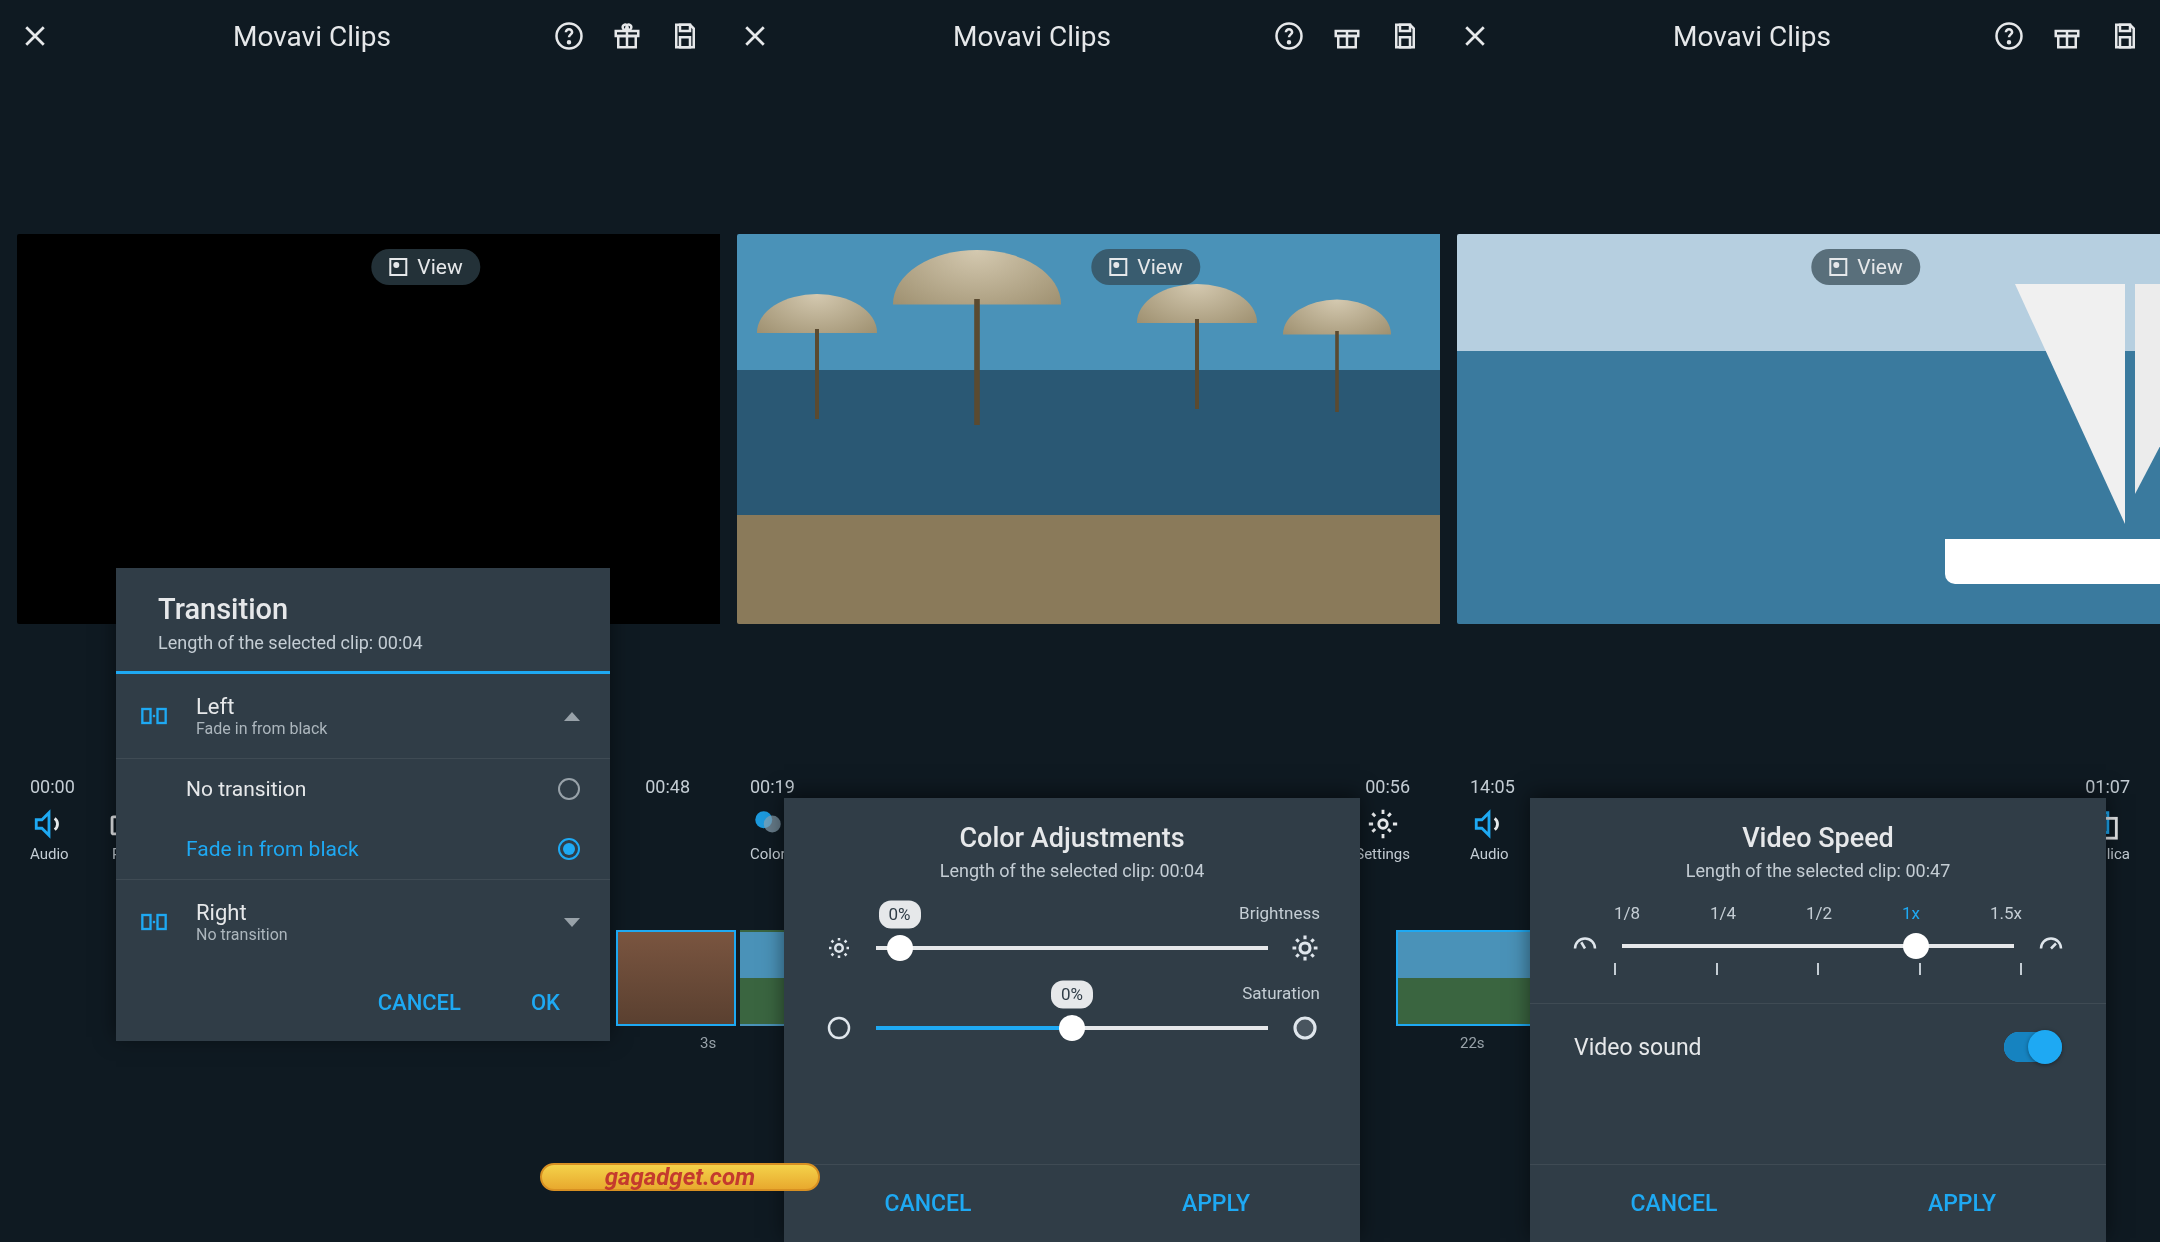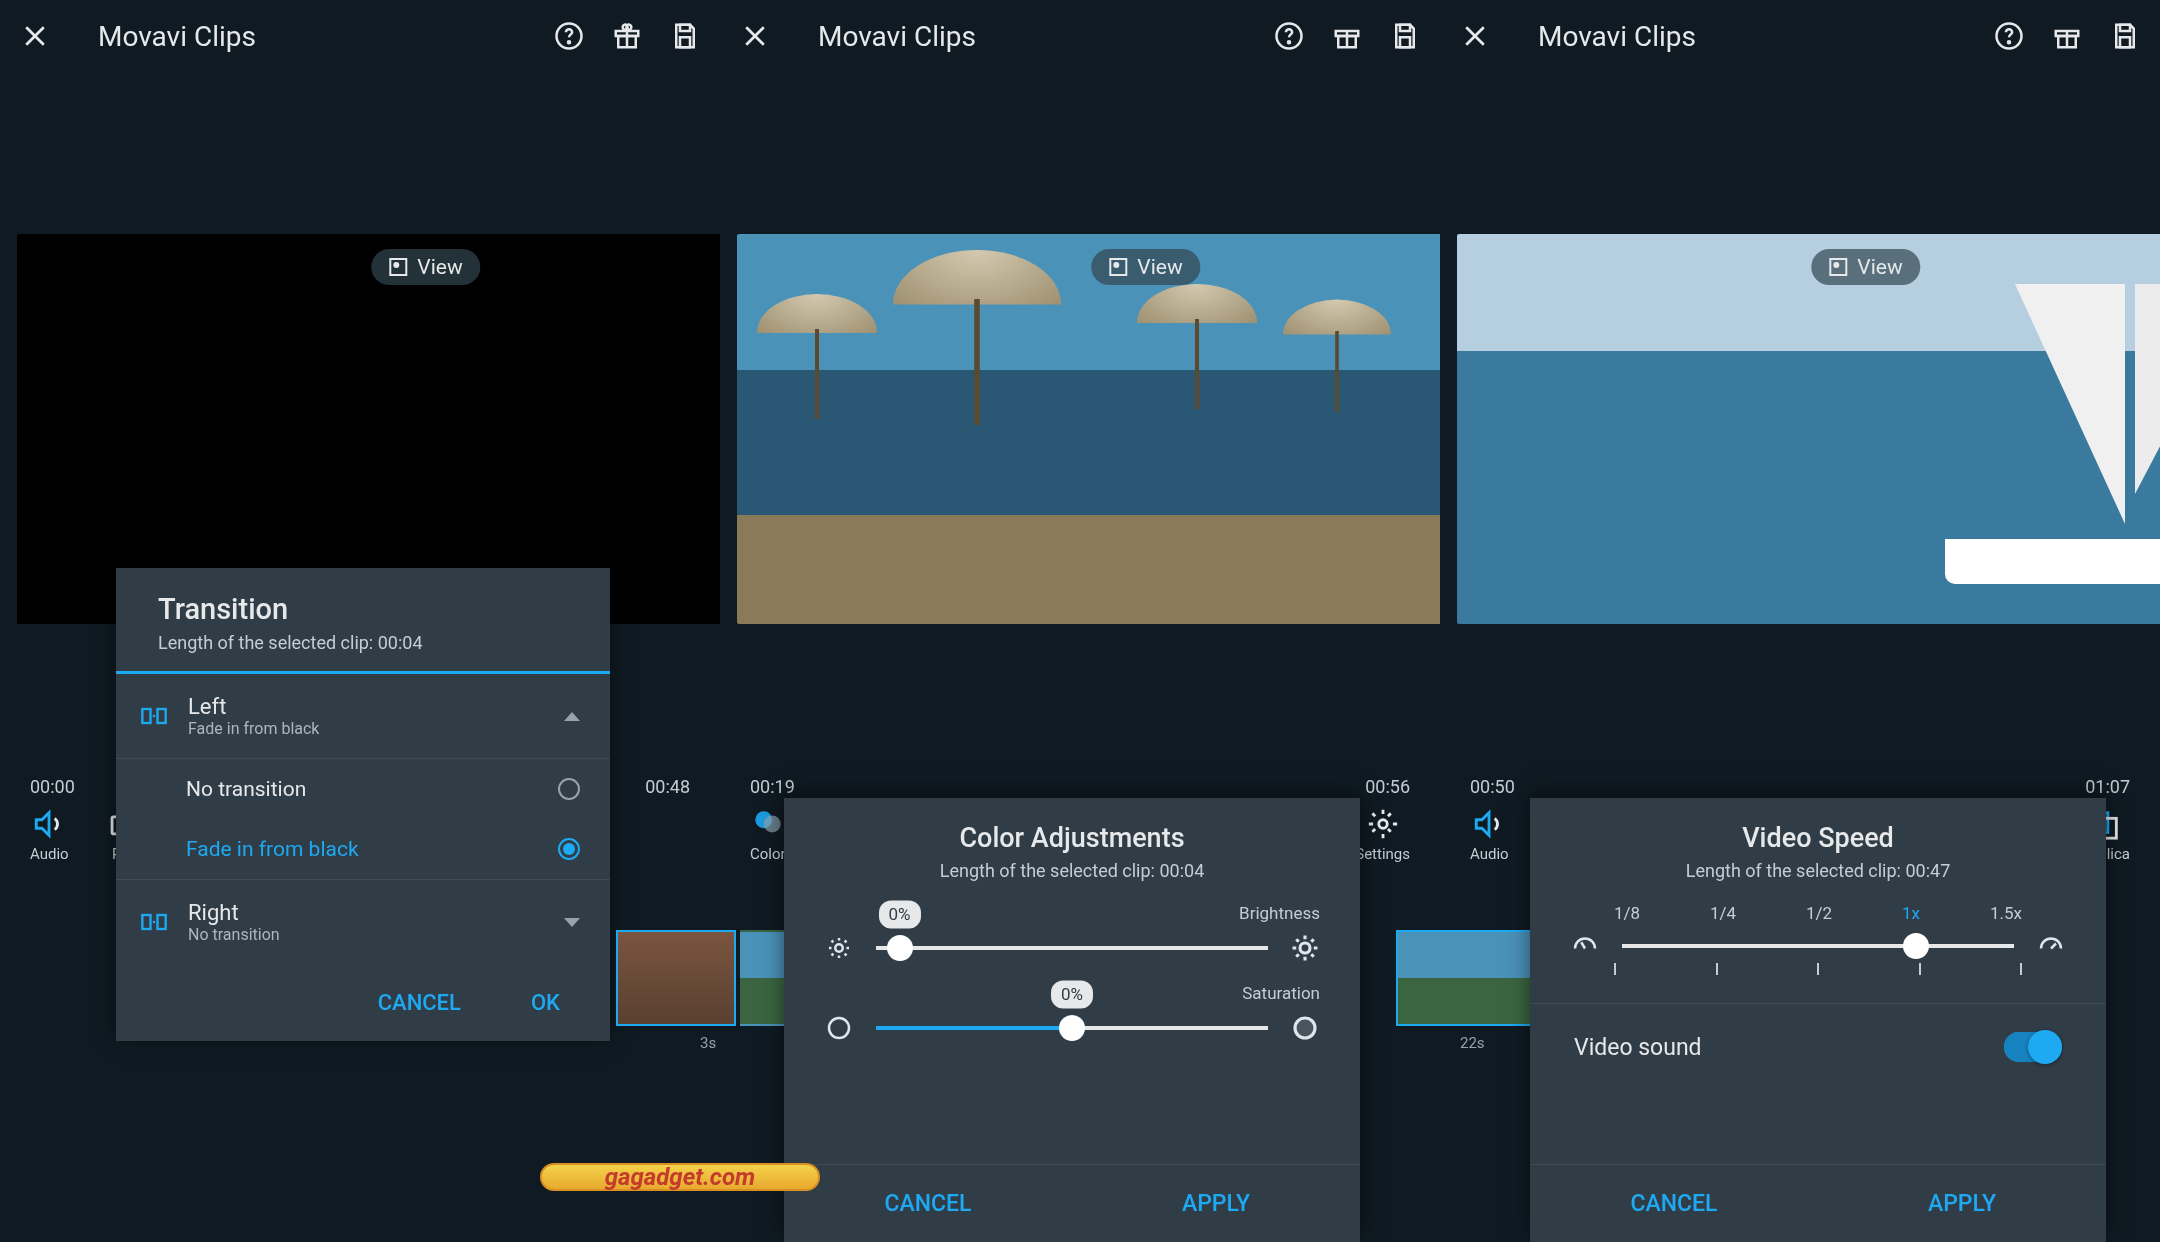--- a/index.html
+++ b/index.html
@@ -2,21 +2,21 @@
 <html><head>
 <meta charset="utf-8">
 <style>
   * { margin: 0; padding: 0; box-sizing: border-box; font-family: Roboto, Arial, sans-serif; }
   body { background: #0f1a22; width: 2160px; height: 1242px; overflow: hidden; position: relative; color: #d6dde3; }
   .screen { position: absolute; top: 0; height: 100%; width: 720px; background: #0f1a22; }
   .screen-0 { left: 0; }
   .screen-1 { left: 720px; }
   .screen-2 { left: 1440px; }
   .topbar { height: 72px; display: flex; align-items: center; padding: 0 20px; gap: 28px; }
-  .topbar .title { font-size: 28px; font-weight: 400; color: #e6e8ea; flex: 1; margin-left: 20px; }
+  .topbar .title { font-size: 28px; font-weight: 400; color: #e6e8ea; flex: 1; margin-left: 20px; text-align: center; }
   .topbar .ico { width: 30px; height: 30px; color: #e6e8ea; display:flex; align-items:center; justify-content:center; cursor:pointer; }
   .preview-area { position: absolute; top: 234px; left: 17px; width: 818px; height: 390px; background: #000; border-radius: 2px; }
   .preview-area.photo1 { background: linear-gradient(to bottom, #4a92b8 0%, #4a92b8 35%, #2a5874 35%, #2a5874 72%, #8a7a5a 72%, #8a7a5a 100%); }
   .preview-area.photo2 { background: linear-gradient(to bottom, #b6cfe0 0%, #b6cfe0 30%, #3a7a9e 30%, #3a7a9e 100%); }
   .view-btn { position: absolute; left: 50%; top: 15px; transform: translateX(-50%); display:flex; align-items:center; gap:10px; background: rgba(50,70,80,0.7); padding: 6px 18px; border-radius: 18px; color:#e6e8ea; font-size:21px; cursor:pointer;}
   .view-btn .sq { width:18px; height:18px; border:2px solid #e6e8ea; position:relative; }
   .view-btn .sq::after{content:"";position:absolute;width:6px;height:6px;border-radius:50%;background:#e6e8ea;left:2px;top:2px;}
   .timeline-zone { position: absolute; top: 776px; left: 0; right: 0; height: 140px; }
   .time-row { display:flex; justify-content: space-between; padding: 0 30px; font-size: 18px; color: #c4cdd4; }
   .tool-row { display:flex; padding: 10px 30px 0; gap: 36px; }
@@ -32,21 +32,21 @@
   .play-col{display:flex;flex-direction:column;align-items:center;gap:4px;}
   .play-col .tri{width:0;height:0;border-left:22px solid #e6e8ea;border-top:14px solid transparent;border-bottom:14px solid transparent;}
   .fab { width:84px;height:84px;border-radius:50%;background:#1eb5a0;display:flex;align-items:center;justify-content:center;color:#fff;font-size:48px;font-weight:300;cursor:pointer;box-shadow:0 3px 12px rgba(0,0,0,0.4);}
   
   .panel { position:absolute; background:#303d47; color:#e6e8ea; box-shadow:0 -4px 20px rgba(0,0,0,0.5); }
   .panel-transition { left: 116px; top: 568px; width: 494px; }
   .pt-head { padding: 24px 42px 18px; }
   .pt-head h1{font-size:29px;font-weight:500;}
   .pt-head .sub{font-size:18px;color:#c4cdd4;margin-top:6px;}
   .pt-divider{height:3px;background:#1ea9f3;}
-  .pt-sect { padding:20px 30px 20px 24px; display:flex; align-items:center; gap:20px; border-bottom:1px solid #3f4b54;cursor:pointer;}
+  .pt-sect { padding:20px 30px 20px 24px; display:flex; align-items:center; gap:28px; border-bottom:1px solid #3f4b54;cursor:pointer;}
   .pt-sect .t-ico{width:28px;height:28px;}
   .pt-sect .grow{flex:1;}
   .pt-sect .name{font-size:22px;}
   .pt-sect .sub2{font-size:16px;color:#acb6bd;}
   .pt-sect .chev { width:0;height:0;border-left:8px solid transparent;border-right:8px solid transparent;}
   .chev.up{border-bottom:9px solid #98a2a9;}
   .chev.down{border-top:9px solid #98a2a9;}
   .pt-opt { padding:18px 30px 18px 70px; display:flex; align-items:center; justify-content:space-between; font-size:21px;cursor:pointer;}
   .radio{width:22px;height:22px;border:2px solid #98a2a9;border-radius:50%;position:relative;}
   .radio.sel{border-color:#1ea9f3;}
@@ -380,21 +380,21 @@
         <div class="sail2"></div>
         <div class="hull"></div>
     </div>
     <div class="view-btn">
       <span class="sq"></span>
       <span>View</span>
     </div>
   </div>
   <div class="timeline-zone">
     <div class="time-row">
-      <span>00:50</span>
+      <span>14:05</span>
       <span>01:07</span>
     </div>
     <div class="tool-row" style="justify-content:space-between;">
       <div class="tool">
           <div class="ticon"><svg viewBox="0 0 24 24" fill="none" stroke="#1ea9f3" stroke-width="2">
               <path d="M3 9v6h4l5 5V4L7 9H3z"></path>
               <path d="M16 8a5 5 0 010 8" stroke="#e6e8ea"></path>
             </svg></div>
           <span class="tlabel">Audio</span>
         </div>

